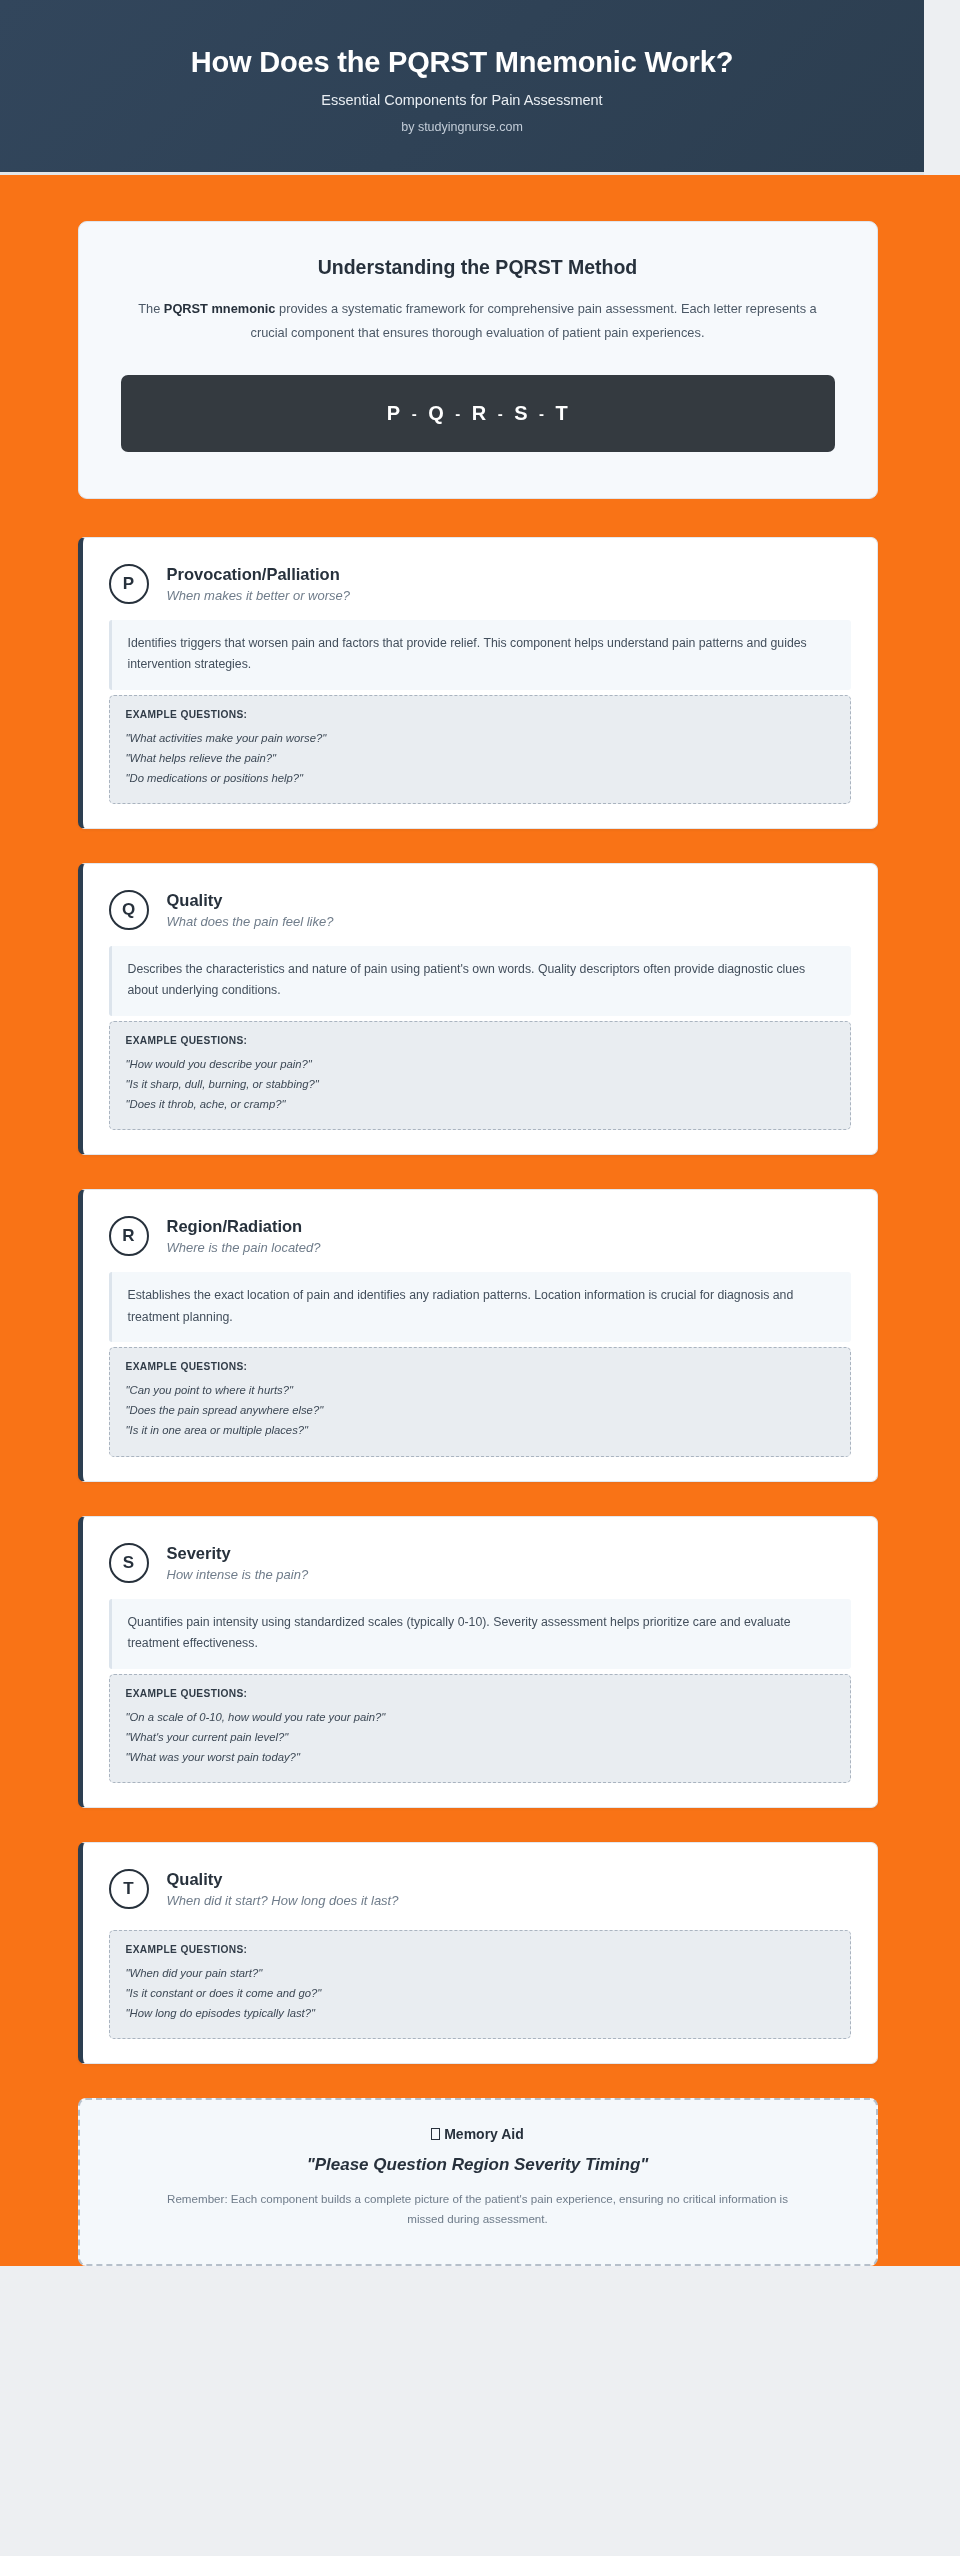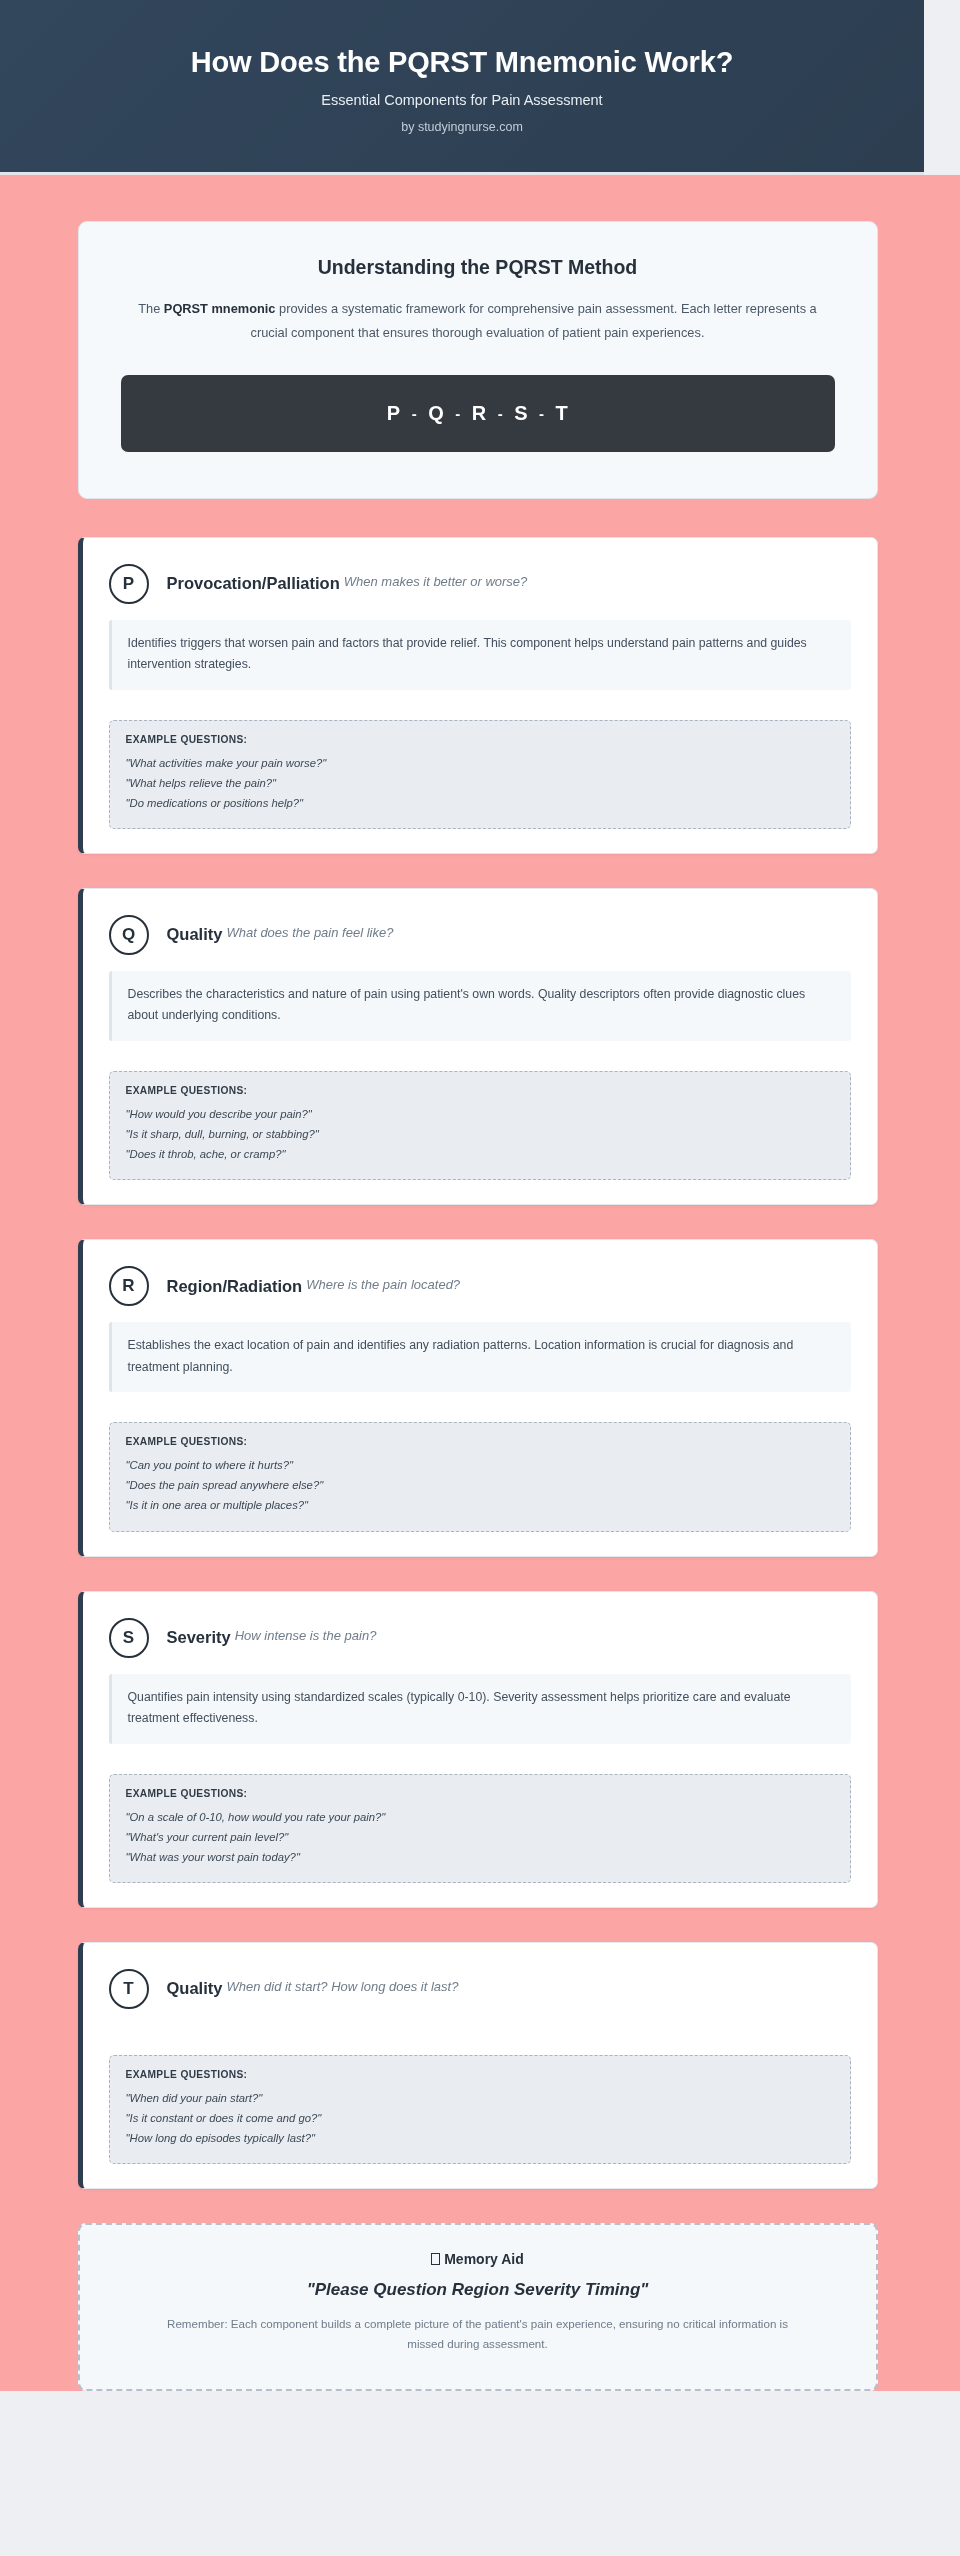--- a/index.html
+++ b/index.html
@@ -41,21 +41,21 @@
   }
   .header-byline {
     color: #c3cdd8;
     font-size: 12.5px;
     margin-top: 12px;
   }
 
   
   .content {
     width: 960px;
-    background: #fca5a5;
+    background: #f97316;
     padding: 46px 5px 0 0;
   }
 
   .inner {
     width: 800px;
     margin: 0 auto;
   }
 
   
   .intro-card {
@@ -123,21 +123,21 @@
     min-width: 40px;
     border: 2px solid #27313c;
     border-radius: 50%;
     display: flex;
     align-items: center;
     justify-content: center;
     font-size: 17px;
     font-weight: bold;
     color: #27313c;
   }
-  .head-text { display: flex; flex-direction: row; gap: 4px; }
+  .head-text { display: flex; flex-direction: column; gap: 4px; }
   .card-title {
     font-size: 16.5px;
     font-weight: bold;
     color: #27313c;
   }
   .card-question {
     font-size: 13px;
     font-style: italic;
     color: #6f7c8a;
   }
@@ -146,21 +146,21 @@
     background: #f4f8fb;
     border-left: 3px solid #dce4ec;
     border-radius: 3px;
     padding: 13px 16px 14px 16px;
     font-size: 12.3px;
     line-height: 1.75;
     color: #434f5c;
   }
 
   .examples {
-    margin-top: 30px;
+    margin-top: 5px;
     border: 1px dashed #aab4c0;
     border-radius: 5px;
     background: #e9edf1;
     padding: 13px 16px 15px 16px;
   }
   .examples-label {
     font-size: 10.2px;
     font-weight: bold;
     letter-spacing: 0.35px;
     color: #303b47;

